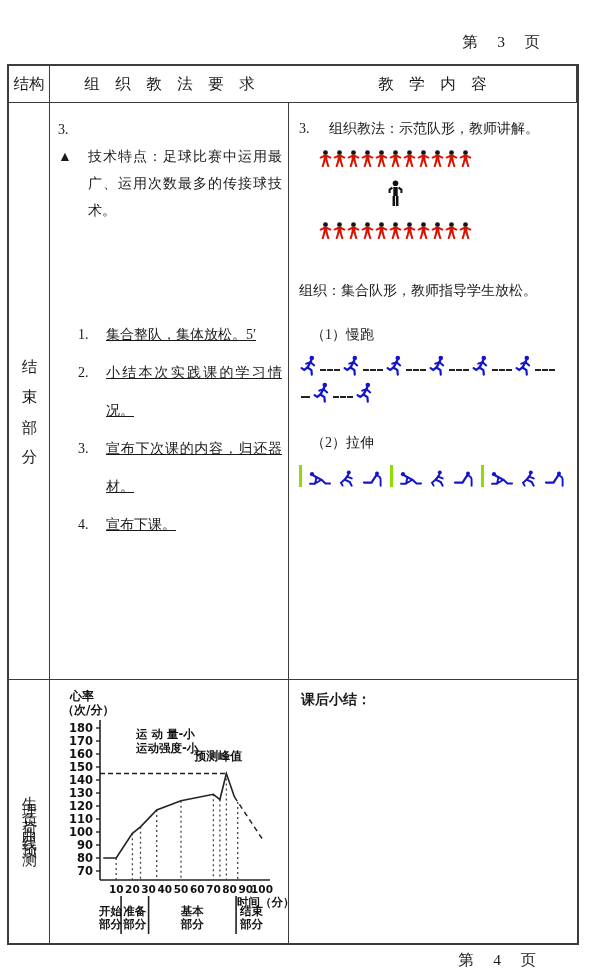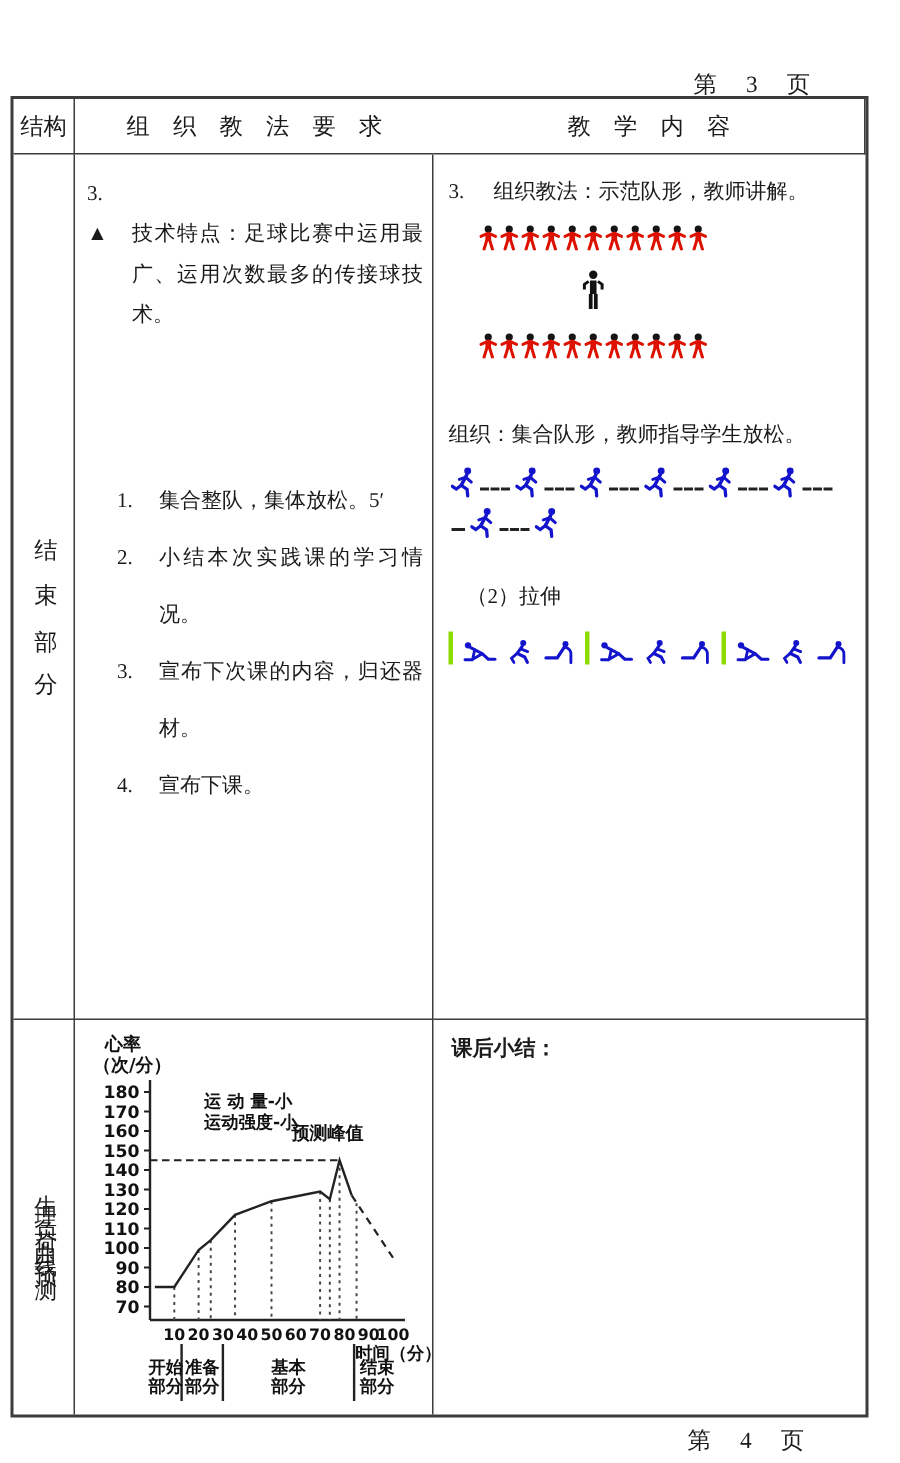--- a/index.html
+++ b/index.html
@@ -1,21 +1,21 @@
 <!DOCTYPE html>
 <html><head>
 <meta charset="utf-8">
 <style>
   * { margin:0; padding:0; box-sizing:border-box; }
   body { width:600px; height:975px; background:#ffffff; position:relative;
          font-family:"Liberation Serif", serif; color:#1a1a1a; overflow:hidden; }
   .abs { position:absolute; }
 
   .page-num { font-size:15.5px; letter-spacing:2px; }
-  #hdr-page { top:46px; right:58px; }
+  #hdr-page { top:32px; right:58px; }
   #ftr-page { top:950px; right:62px; }
 
   
   #tbl { position:absolute; left:7px; top:64px; width:572px; height:881px;
          display:grid; grid-template-columns:41px 239px 1fr;
          grid-template-rows:37px 577px 1fr;
          border:2px solid #3c3c3c; background:#fff; }
   .cell { border-right:1.5px solid #3c3c3c; border-bottom:1.5px solid #3c3c3c; overflow:hidden; }
   .cell.last-col { border-right:none; }
   .cell.last-row { border-bottom:none; }
@@ -27,21 +27,21 @@
   .vtext { writing-mode:vertical-lr; text-orientation:upright; }
   .vtext.big { font-size:15.5px; letter-spacing:30px; margin-bottom:-30px; }
   .vtext.small { font-size:15px; letter-spacing:8px; margin-bottom:-8px; }
 
   
   .content-cell { padding:13px 6px 0 8px; font-size:14px; }
   .hang { display:grid; grid-template-columns:30px 1fr; line-height:27px; }
   .hang .txt { text-align:justify; }
   .numlist { margin:92px 0 0 20px; }
   .numlist .item { display:grid; grid-template-columns:28px 1fr; line-height:38px; }
-  .numlist .item .txt { text-align:justify; }
+  .numlist .item .txt { text-align:justify;text-decoration:underline; }
 
   
   .methods-cell { padding:14px 10px 0 10px; font-size:14px; }
   .mline { display:grid; grid-template-columns:30px 1fr; line-height:24px; }
   .icon-row { display:flex; align-items:flex-end; }
   #formation-front, #formation-back { margin:9px 0 0 20px; gap:1px; }
   #formation-teacher { margin:13px 0 0 88px; }
   #formation-back { margin-top:14px; }
   .plain-line { line-height:24px; }
   #organize-text { margin-top:40px; }
@@ -248,20 +248,21 @@
    <path d="M5.4 10.6 L3.7 16.2 M7.6 10.6 L9.3 16.2" stroke="#dd1100" stroke-width="2" stroke-linecap="round" fill="none"></path>
   </svg>
         <svg width="13" height="17" viewBox="0 0 13 17">
    <circle cx="6.5" cy="2.7" r="2.4" fill="#151515"></circle>
    <path d="M1.6 7.6 L6.5 5.4 L11.4 7.6" stroke="#dd1100" stroke-width="1.9" fill="none" stroke-linecap="round"></path>
    <rect x="4.6" y="5.2" width="3.8" height="5.6" fill="#dd1100"></rect>
    <path d="M5.4 10.6 L3.7 16.2 M7.6 10.6 L9.3 16.2" stroke="#dd1100" stroke-width="2" stroke-linecap="round" fill="none"></path>
   </svg>
       </div>
     <div class="plain-line" id="organize-text">组织：集合队形，教师指导学生放松。</div>
+    <div class="plain-line" id="jog-label">（1）慢跑</div>
     <div class="icon-row" id="jog-row1">
         <svg width="19" height="21" viewBox="0 0 19 21">
    <circle cx="12.8" cy="3" r="2.3" fill="#1414cc"></circle>
    <path d="M12.2 5.5 L8.5 12.5" stroke="#1414cc" stroke-width="2.4" stroke-linecap="round"></path>
    <path d="M11.6 7.2 L15.2 10.4 M11.6 7.2 L7.2 8.6" stroke="#1414cc" stroke-width="2" stroke-linecap="round"></path>
    <path d="M8.5 12.5 L12.4 15.2 L12.8 19.6 M8.5 12.5 L5.2 15 L2.6 13.2" stroke="#1414cc" stroke-width="2.2" stroke-linecap="round" fill="none"></path>
   </svg>
         <span class="dash"></span>
         <svg width="19" height="21" viewBox="0 0 19 21">
    <circle cx="12.8" cy="3" r="2.3" fill="#1414cc"></circle>

